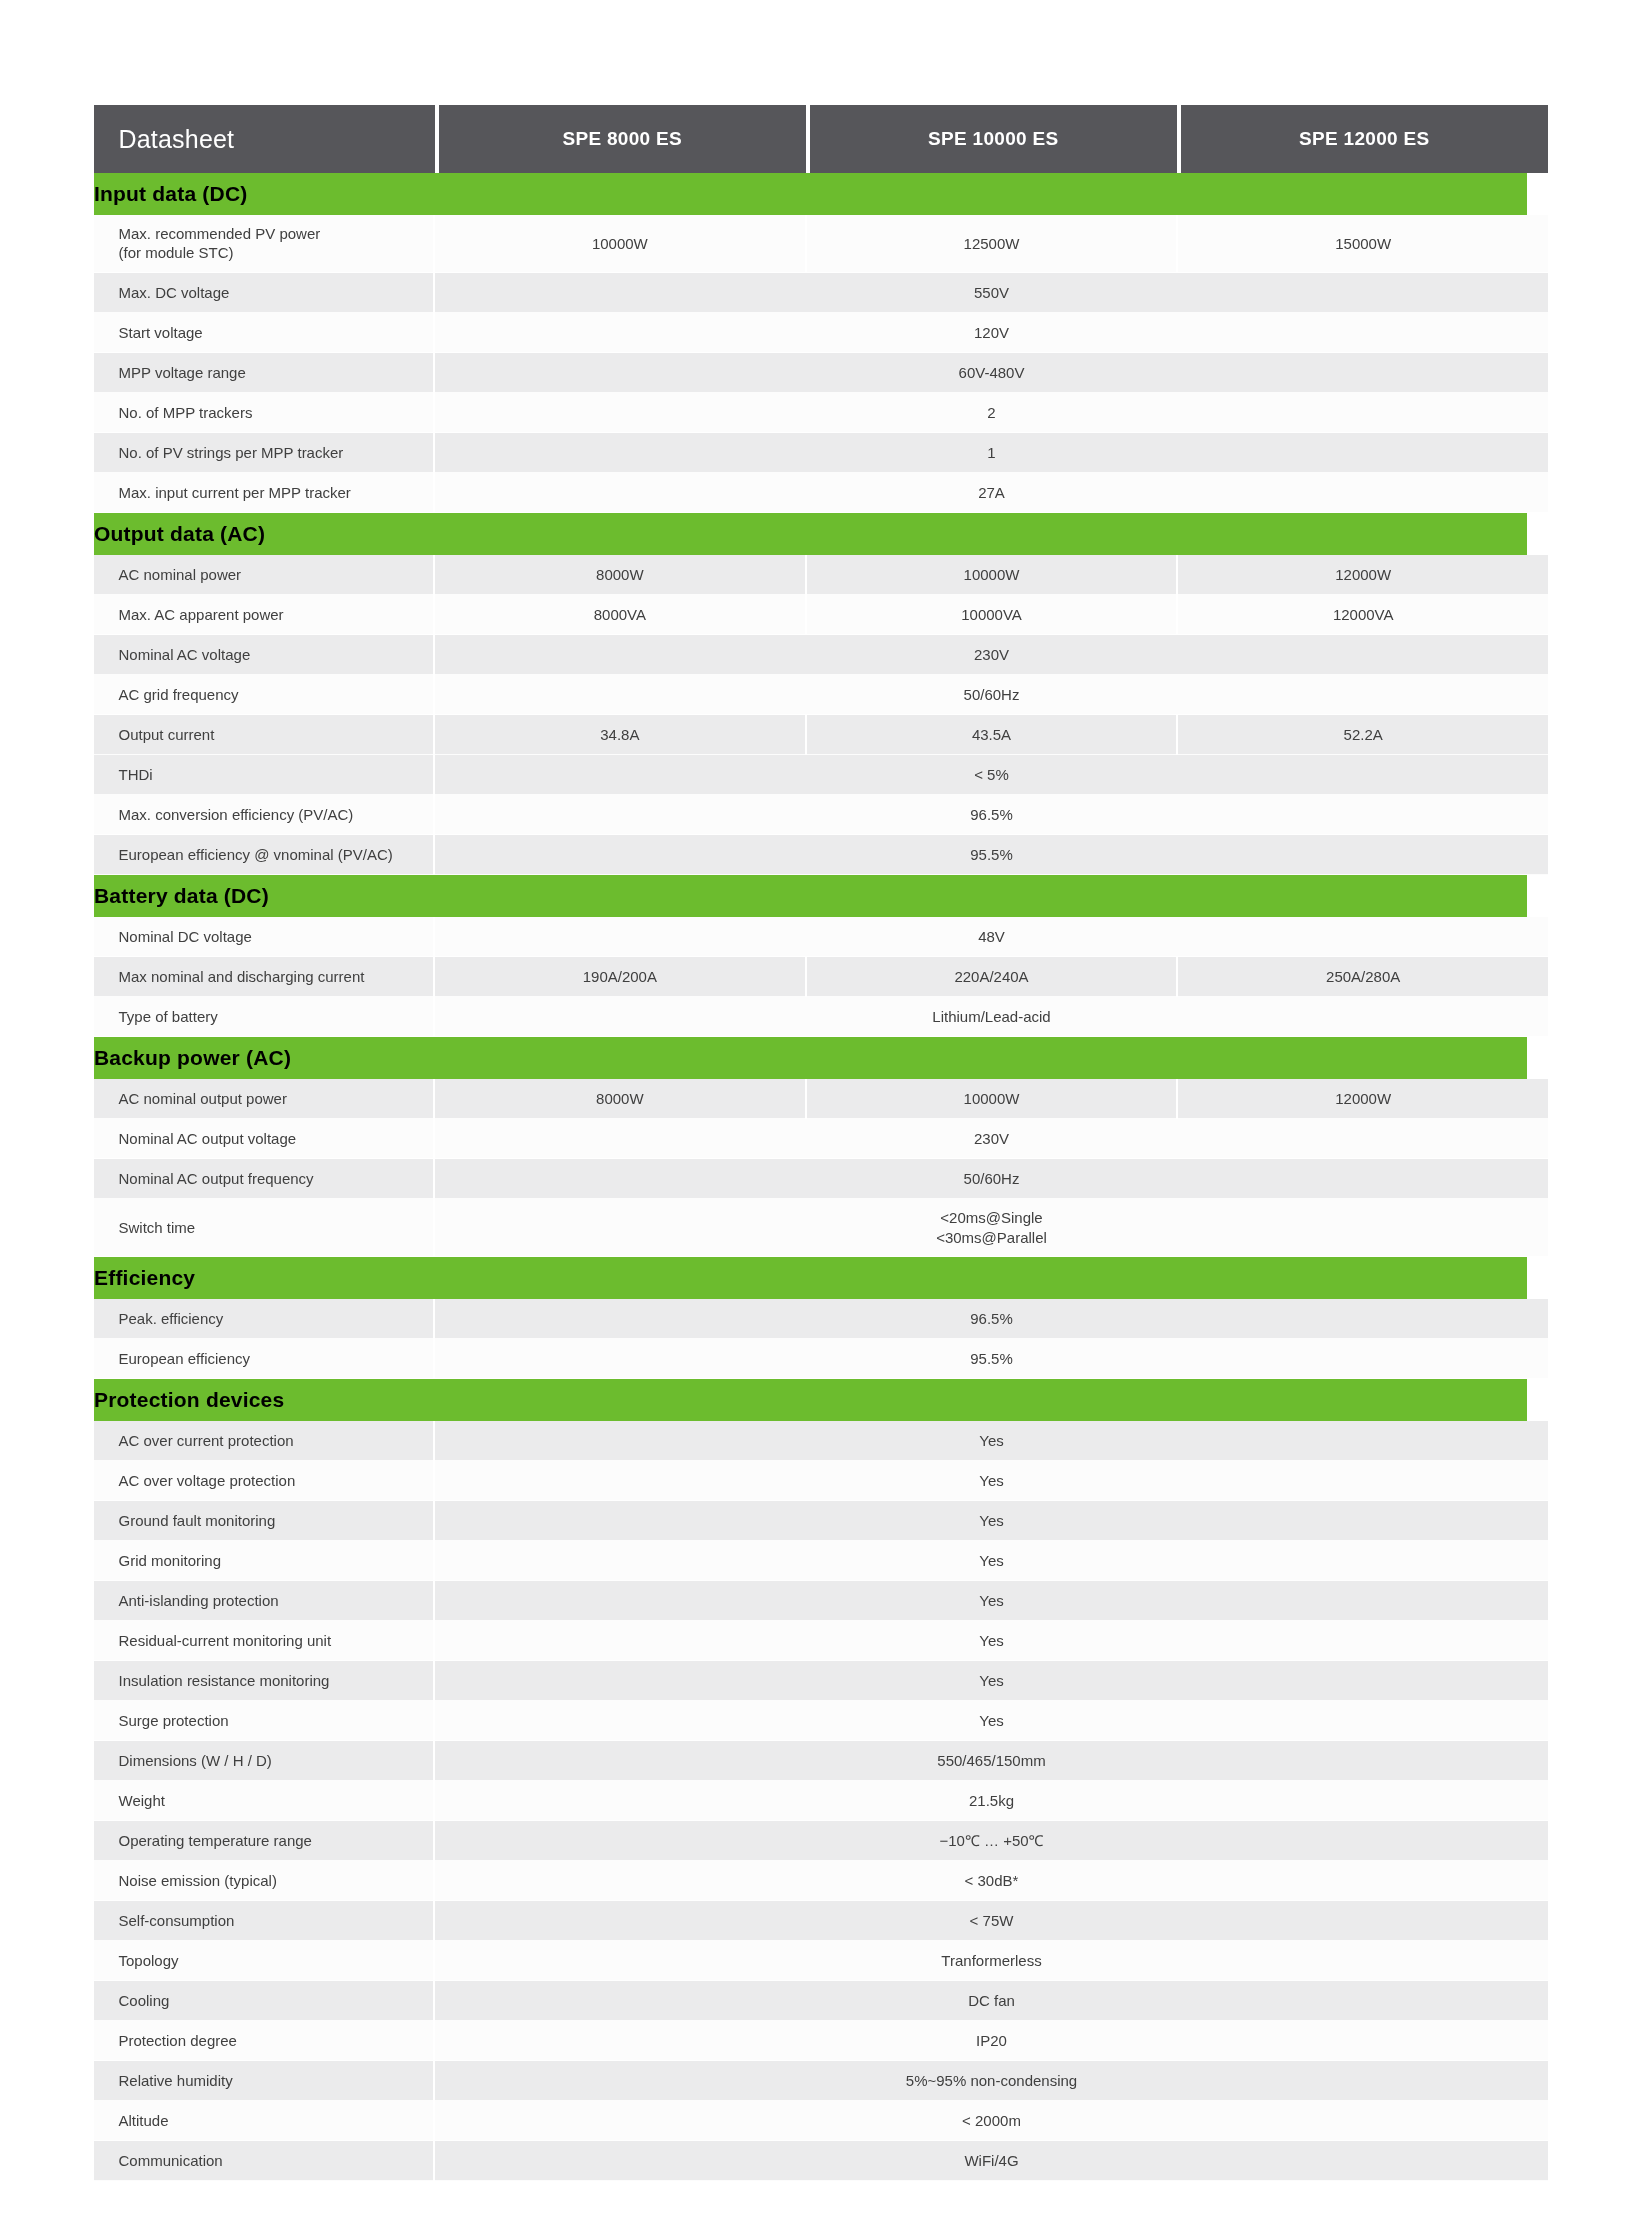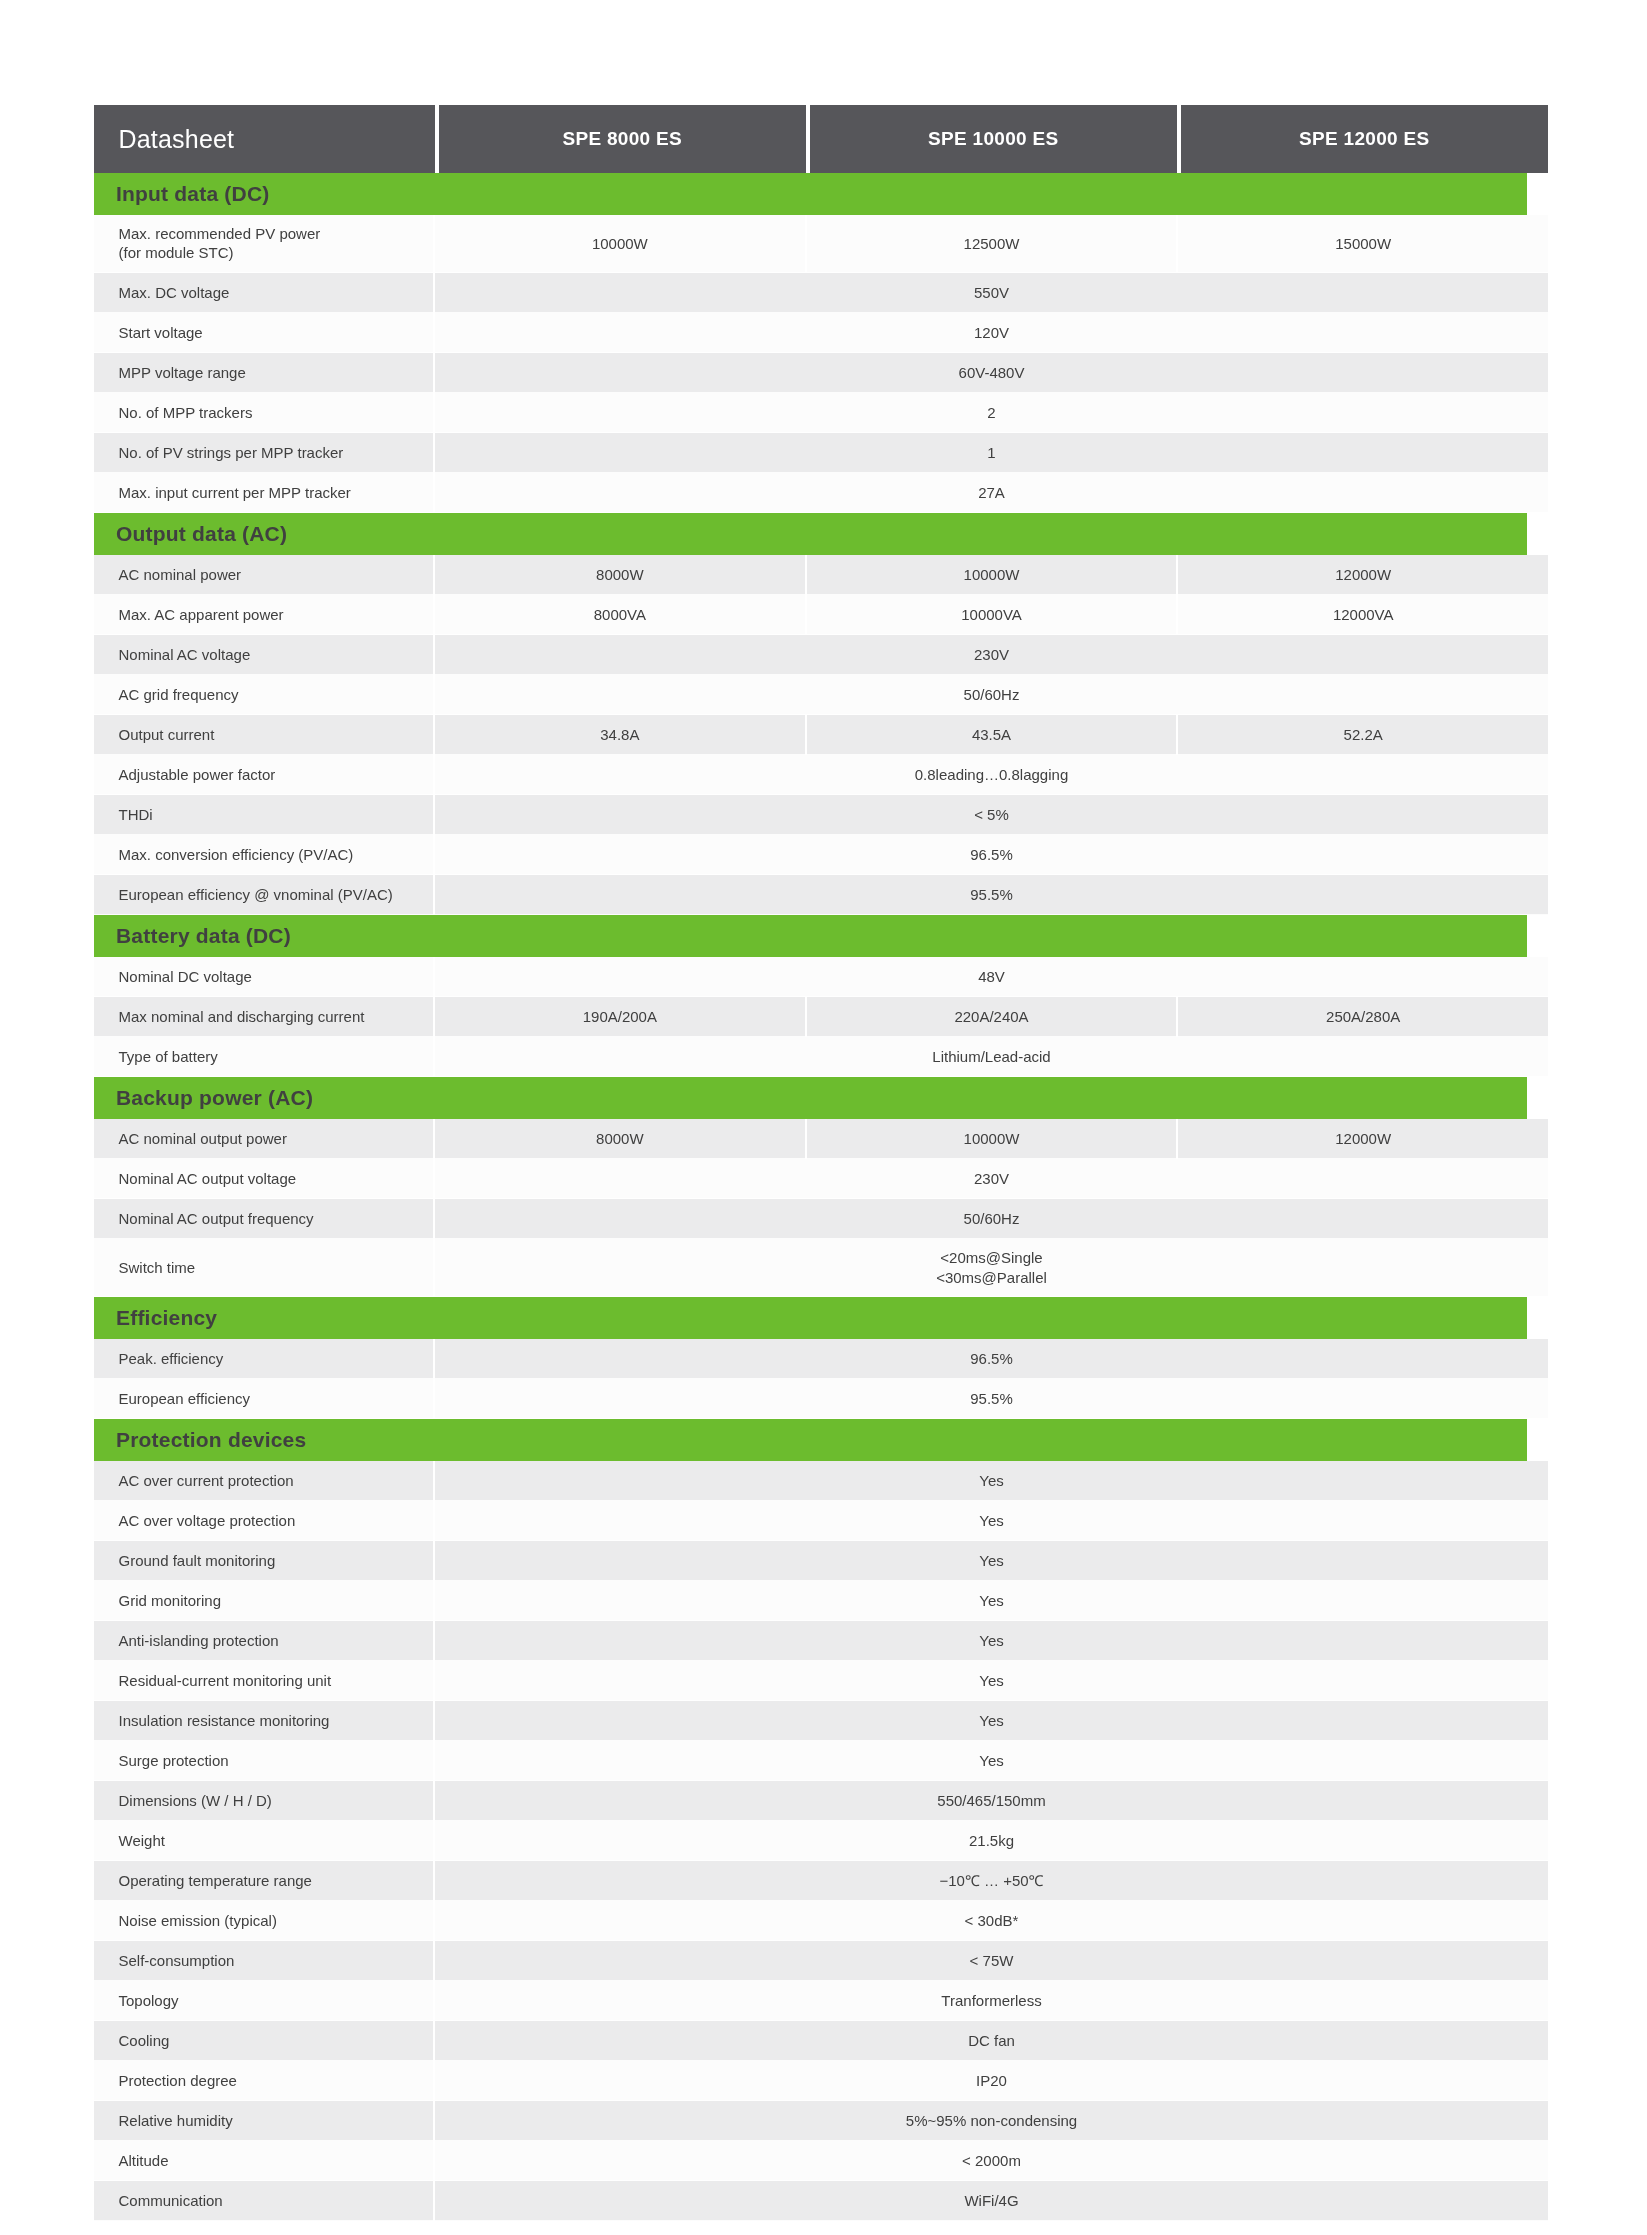--- a/index.html
+++ b/index.html
@@ -56,24 +56,23 @@
     font-size: 19px;
     font-weight: bold;
     letter-spacing: 0.3px;
   }
 
   
   .band {
     width: 1433px;
     height: 42px;
     background: #6cbc2e;
-    color: #404040;
+    color: #000000;
     display: flex;
     align-items: center;
-    padding-left: 22px;
     box-sizing: border-box;
     font-size: 21px;
     font-weight: bold;
     letter-spacing: 0.2px;
   }
 
   
   .row {
     display: flex;
     width: 100%;
@@ -232,26 +231,20 @@
           </div>
         </div>
         <div class="row even r-h46">
           <div class="cell-label">Output current</div>
           <div class="vals">
             <div class="cell-val">34.8A</div>
             <div class="cell-val">43.5A</div>
             <div class="cell-val">52.2A</div>
           </div>
         </div>
-        <div class="row odd r-h46">
-          <div class="cell-label">Adjustable power factor</div>
-          <div class="vals">
-            <div class="cell-val span3">0.8leading…0.8lagging</div>
-          </div>
-        </div>
         <div class="row even r-h46">
           <div class="cell-label">THDi</div>
           <div class="vals">
             <div class="cell-val span3">&lt; 5%</div>
           </div>
         </div>
         <div class="row odd r-h46">
           <div class="cell-label">Max. conversion efficiency (PV/AC)</div>
           <div class="vals">
             <div class="cell-val span3">96.5%</div>

